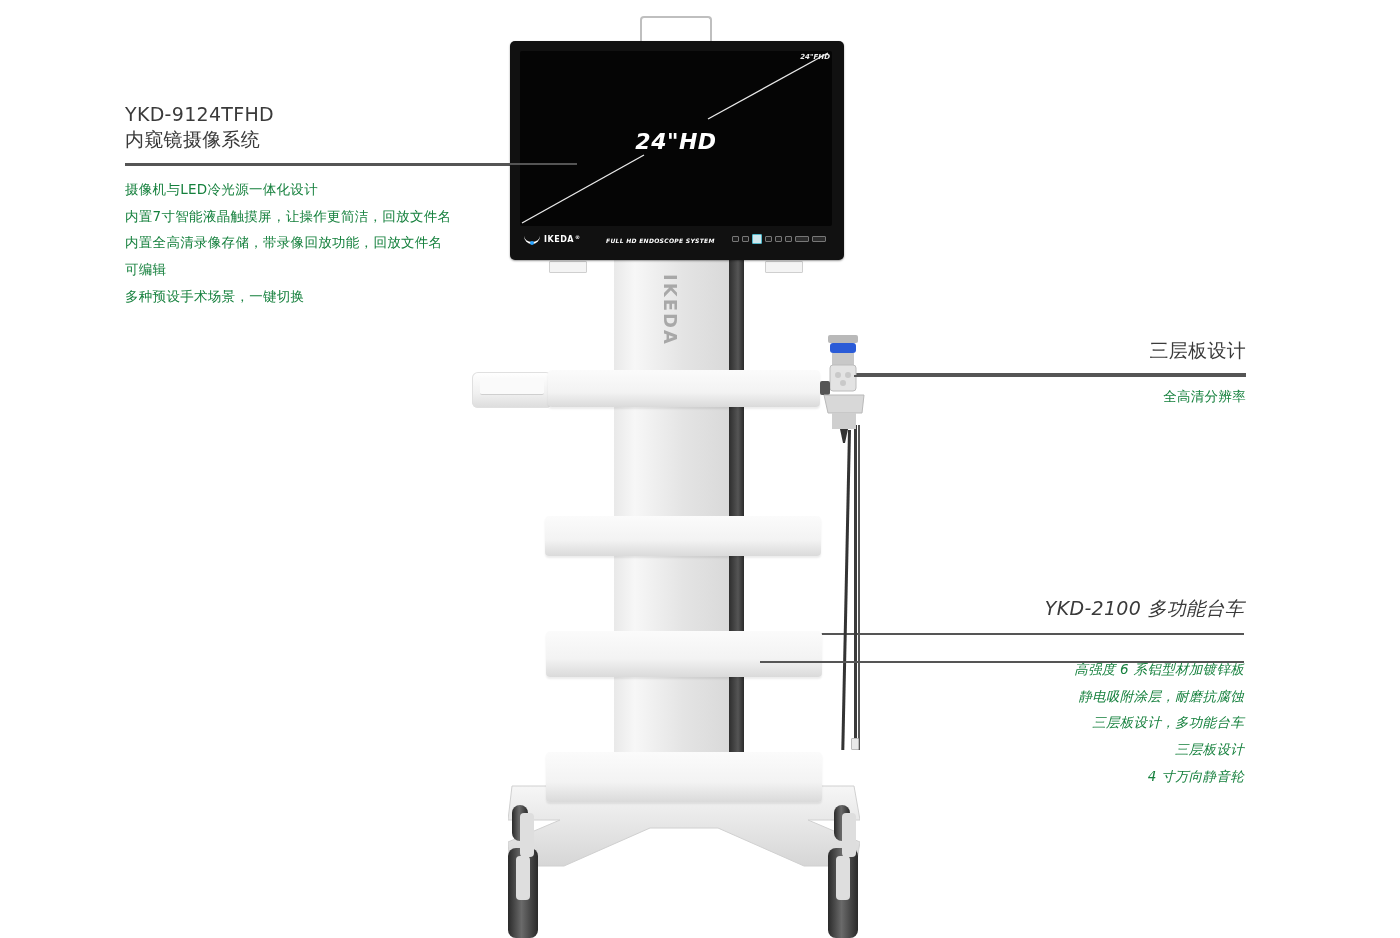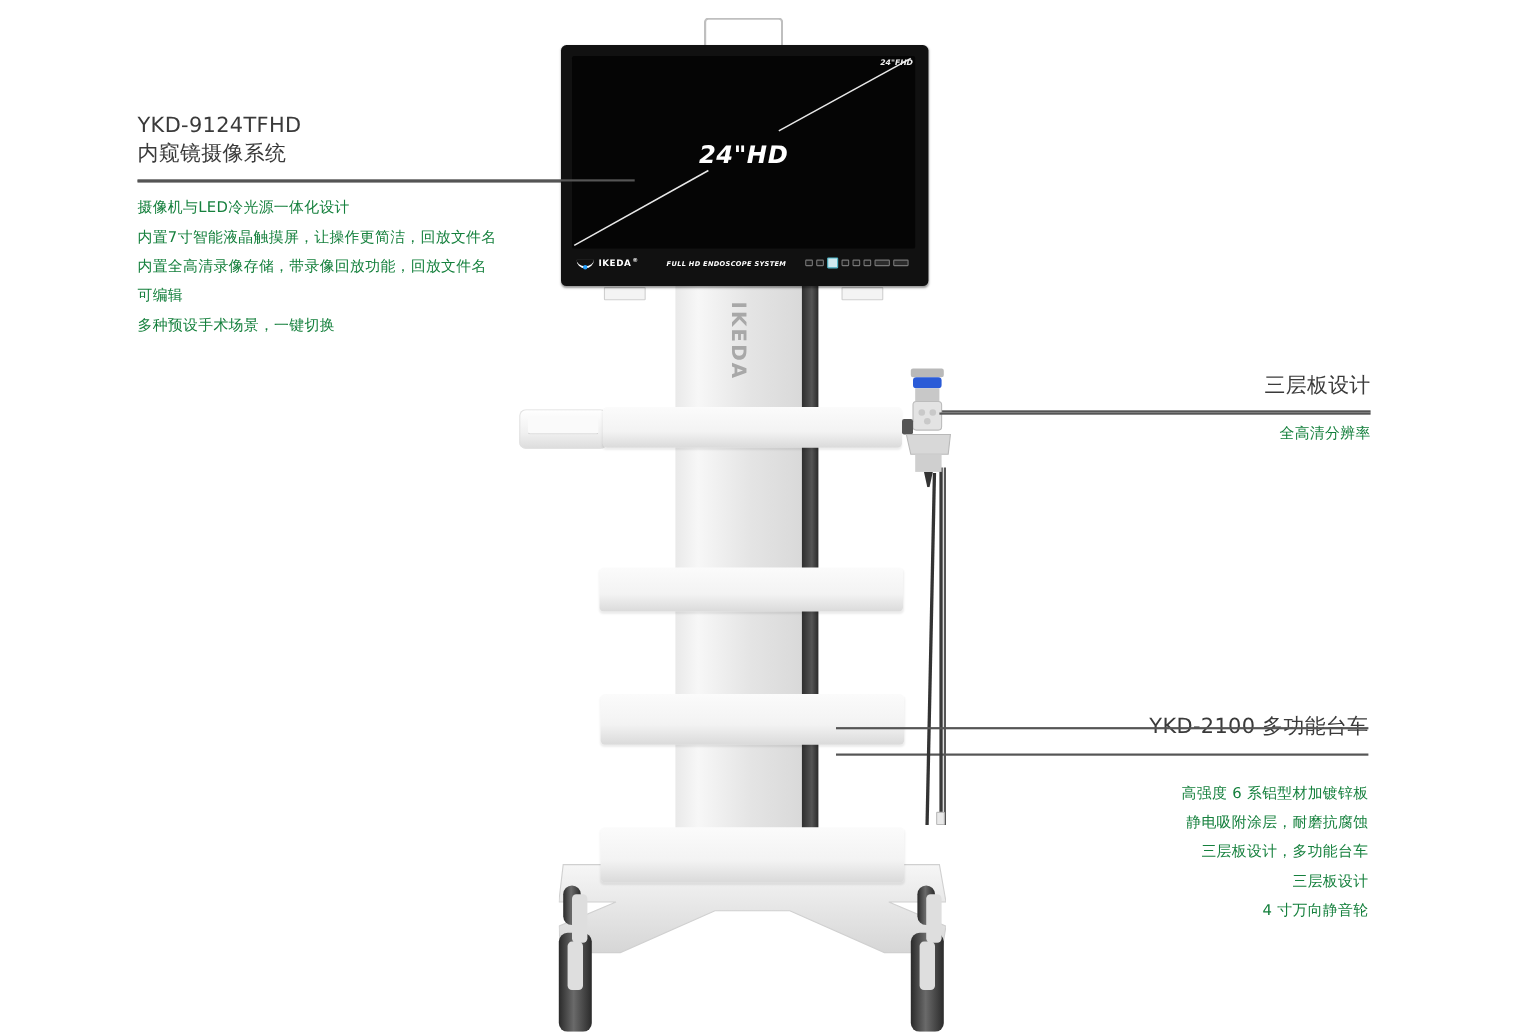--- a/index.html
+++ b/index.html
@@ -12,23 +12,23 @@
   .block .rule { height: 2px; background: #555; }
   .block ul { list-style: none; }
   .block li { font-size: 13.5px; color: #15803d; line-height: 26.7px; letter-spacing: 0.3px; }
 
   #blk-system { left: 125px; top: 102px; width: 460px; }
   #blk-system .rule { margin-top: 12px; width: 452px; }
   #blk-system ul { margin-top: 10px; }
 
   #blk-camera { left: 820px; top: 338px; width: 426px; text-align: right; }
   #blk-camera .rule { margin-top: 10px; width: 392px; margin-left: auto; }
-  #blk-camera ul { margin-top: 8px; font-family: Liberation Mono, monospace; }
-
-  #blk-cart { left: 760px; top: 648px; width: 484px; text-align: right; }
+  #blk-camera ul { margin-top: 8px; }
+
+  #blk-cart { left: 760px; top: 596px; width: 484px; text-align: right; font-style: italic; }
   #blk-cart .rule { margin-top: 12px; width: 484px; margin-left: auto; }
   #blk-cart ul { margin-top: 21px; }
 
   
   .prod { position: absolute; }
 
   
   #handle { left: 640px; top: 16px; width: 72px; height: 30px; border: 2px solid #bfbfbf; border-bottom: none; border-radius: 4px 4px 0 0; background: transparent; }
 
   

